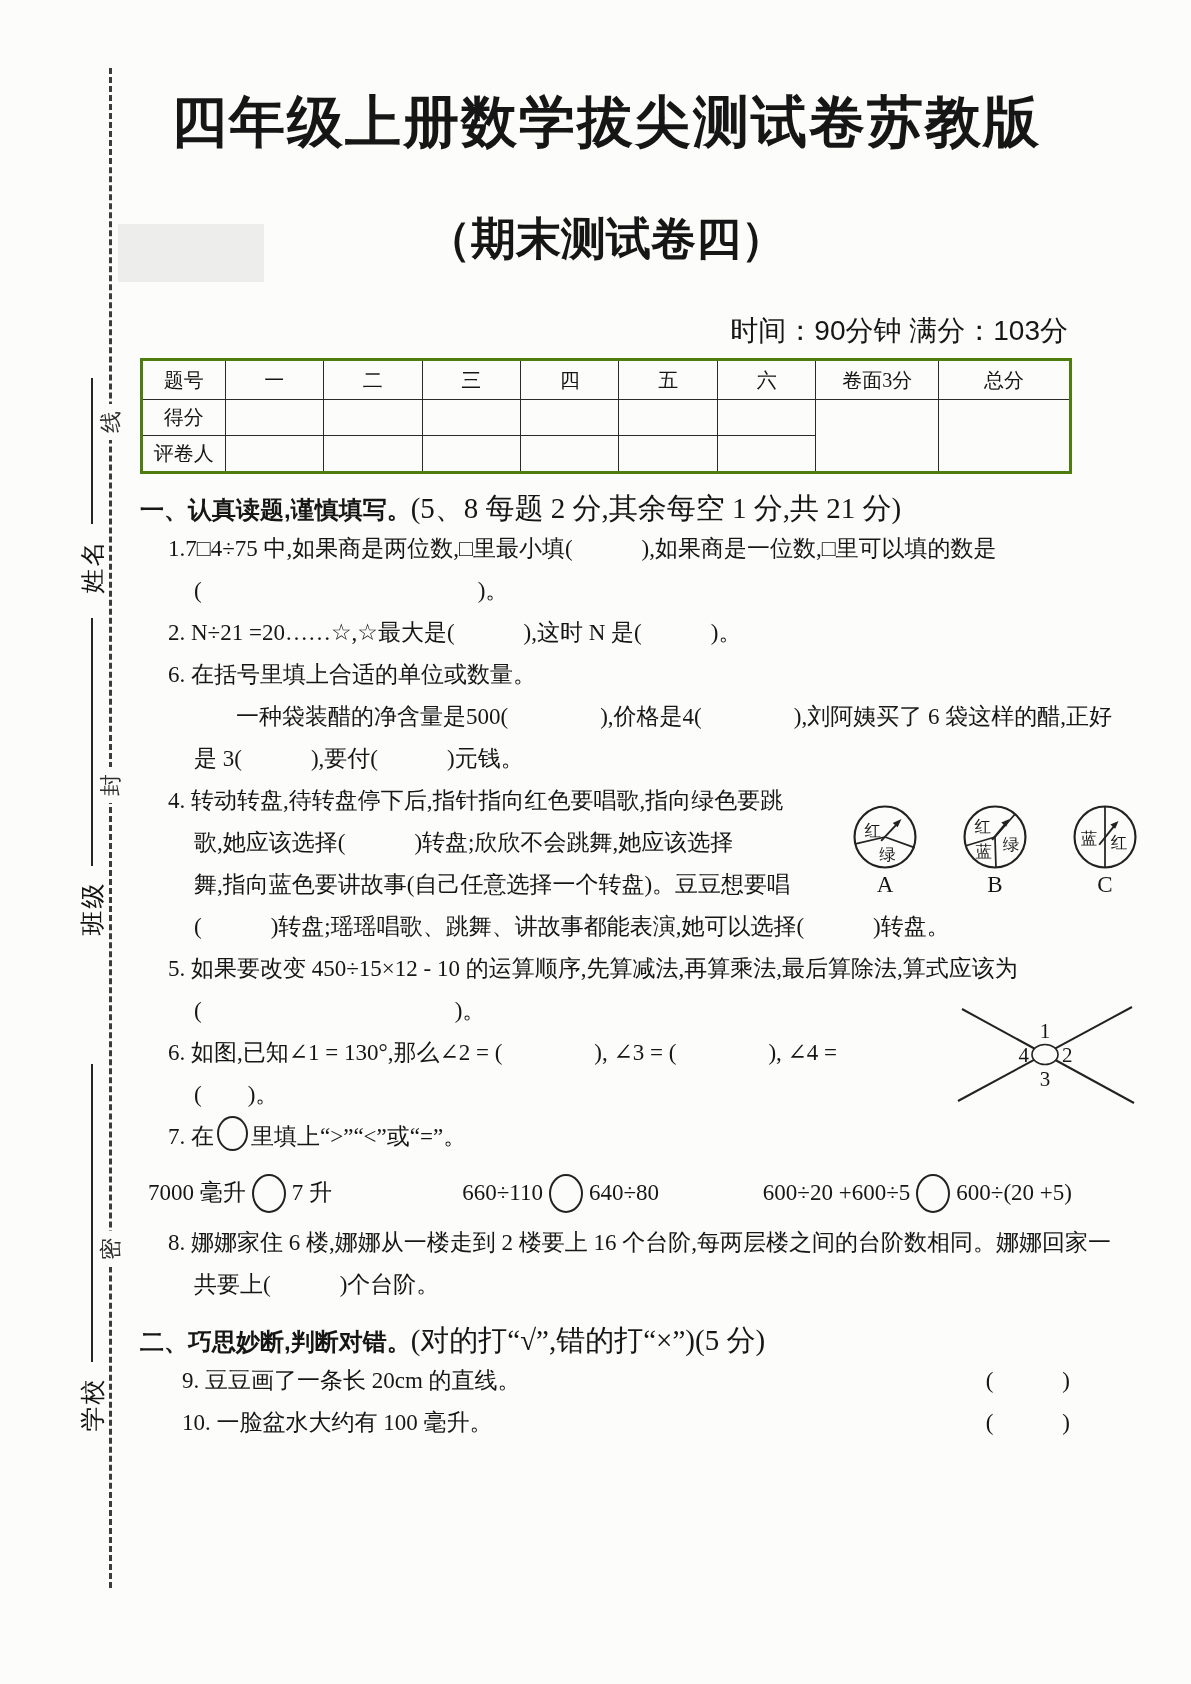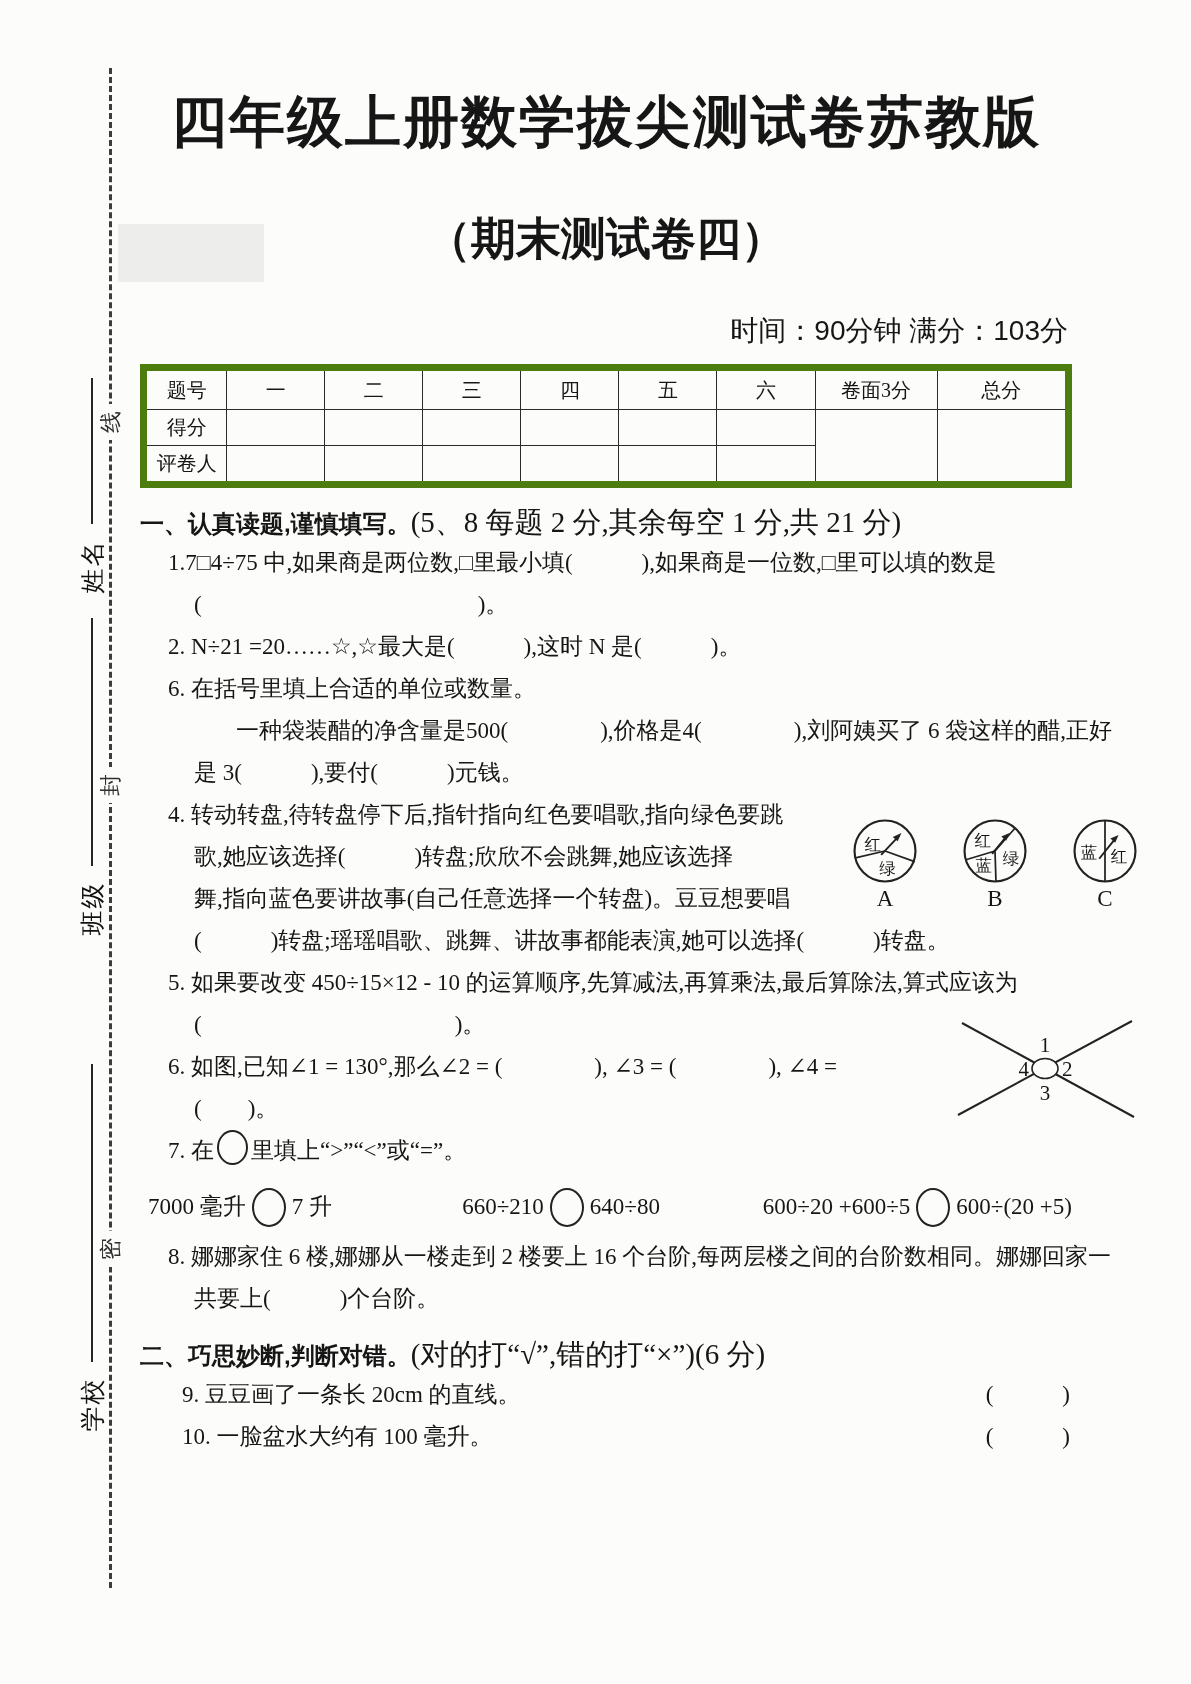--- a/index.html
+++ b/index.html
@@ -15,21 +15,21 @@
   .mlabel{transform:rotate(-90deg);font-size:25px;letter-spacing:2px;white-space:nowrap;color:#111;}
 
   .artifact{position:absolute;left:118px;top:224px;width:146px;height:58px;background:#ededeb;}
 
   
   .content{position:absolute;left:140px;top:86px;width:932px;}
   .title{font-family:"Liberation Sans","DejaVu Sans",sans-serif;font-weight:900;font-size:56px;line-height:72px;text-align:center;letter-spacing:2px;white-space:nowrap;}
   .subtitle{font-family:"Liberation Sans","DejaVu Sans",sans-serif;font-weight:900;font-size:45px;line-height:58px;text-align:center;margin-top:52px;}
   .meta{font-family:"Liberation Sans","DejaVu Sans",sans-serif;font-size:28px;text-align:right;margin-top:44px;padding-right:4px;}
 
-  table.score{width:100%;border-collapse:collapse;margin-top:14px;border:7px solid #4d7c0f;table-layout:fixed;}
+  table.score{width:100%;border-collapse:collapse;margin-top:8px;border:3px solid #4d7c0f;table-layout:fixed;}
   .score td{border:1.6px solid #2a2a2a;height:35px;text-align:center;font-size:20px;padding:0;}
   .score tr.hrow td{height:38px;}
 
   .sec-head{margin-top:16px;font-size:24px;line-height:36px;white-space:nowrap;}
   .sec-title{font-family:"Liberation Sans","DejaVu Sans",sans-serif;font-weight:700;}
   .sec-note{font-size:29px;}
 
   .q{font-size:23px;line-height:42px;}
   .qline{padding-left:28px;white-space:nowrap;}
   .cont{padding-left:54px;white-space:nowrap;}
@@ -228,39 +228,39 @@
       <div class="qline">
         <span>7. 在</span><span class="circle-inline"></span><span>里填上“&gt;”“&lt;”或“=”。</span>
       </div>
       <div class="cmp-row">
         <div class="cmp cmp1">
           <span>7000 毫升</span>
           <span class="cmp-circle"></span>
           <span>7 升</span>
         </div>
         <div class="cmp cmp2">
-          <span>660÷210</span>
+          <span>660÷110</span>
           <span class="cmp-circle"></span>
           <span>640÷80</span>
         </div>
         <div class="cmp">
           <span>600÷20 +600÷5</span>
           <span class="cmp-circle"></span>
           <span>600÷(20 +5)</span>
         </div>
       </div>
     </div>
 
     <div class="q sp8">
       <div class="qline">8. 娜娜家住 6 楼,娜娜从一楼走到 2 楼要上 16 个台阶,每两层楼之间的台阶数相同。娜娜回家一</div>
       <div class="cont">共要上(　　　)个台阶。</div>
     </div>
 
     <div class="sec-head">
-      <span class="sec-title">二、巧思妙断,判断对错。</span><span class="sec-note">(对的打“√”,错的打“×”)(6 分)</span>
+      <span class="sec-title">二、巧思妙断,判断对错。</span><span class="sec-note">(对的打“√”,错的打“×”)(5 分)</span>
     </div>
 
     <div class="q">
       <div class="tf">
         <span>9. 豆豆画了一条长 20cm 的直线。</span>
         <span class="ans">(　　　)</span>
       </div>
     </div>
 
     <div class="q">

